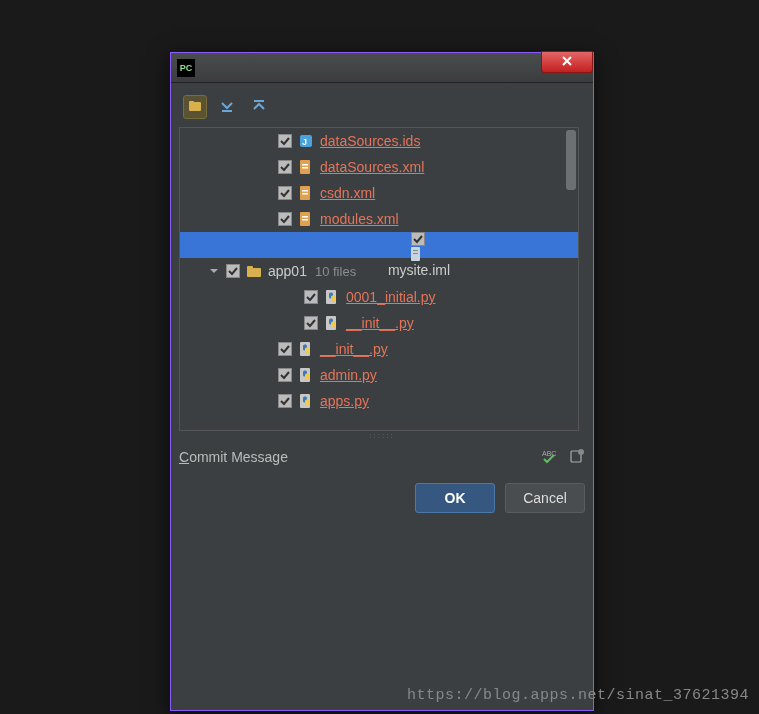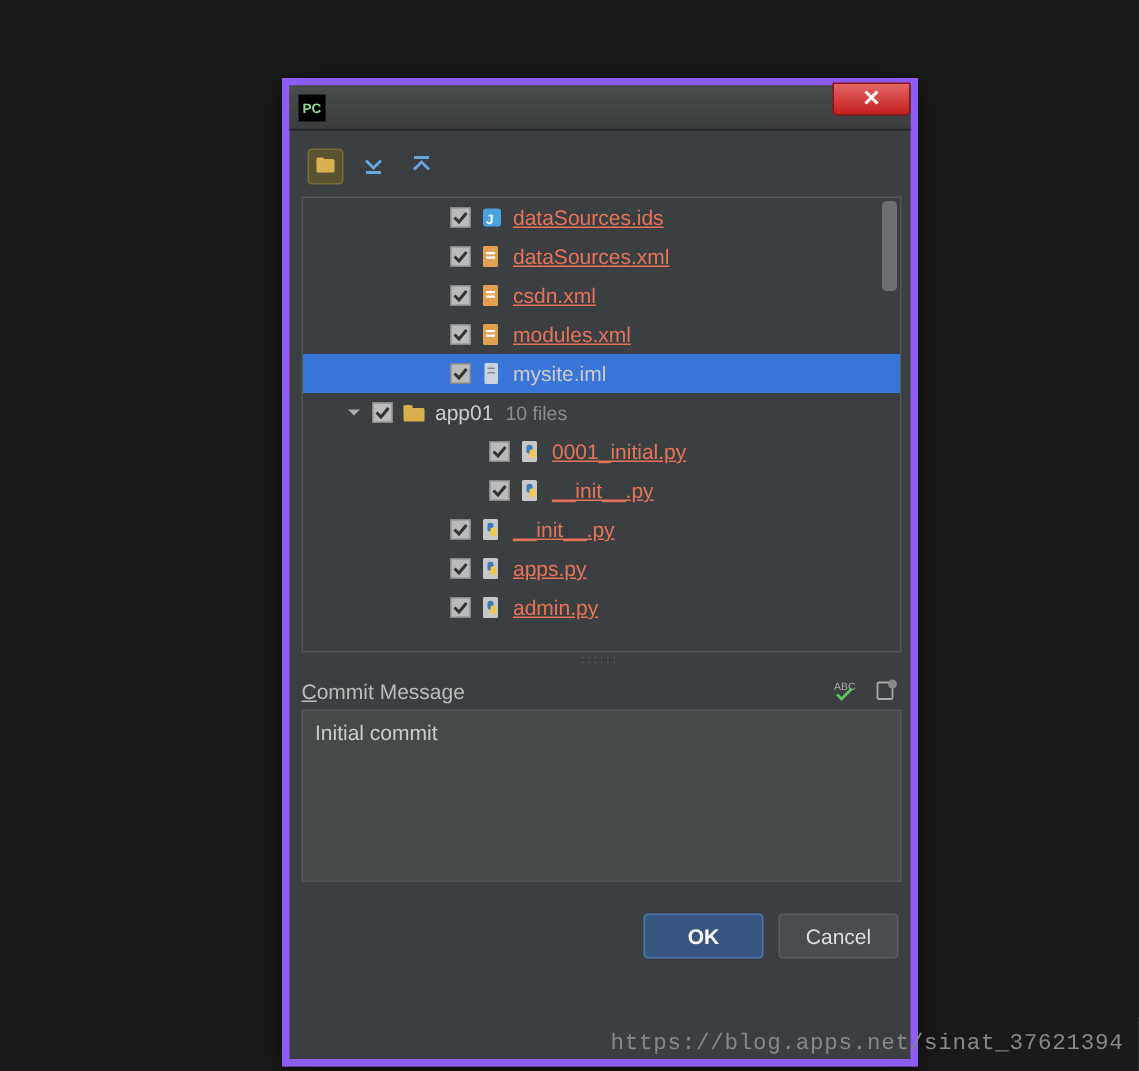--- a/index.html
+++ b/index.html
@@ -8,26 +8,26 @@
     height: 714px;
     background: #1a1a1a;
     font-family: "Segoe UI", Tahoma, sans-serif;
     font-size: 13px;
     color: #bbb;
     position: relative;
     overflow: hidden;
   }
   .dialog {
     position: absolute;
-    left: 188px;
+    left: 170px;
     top: 52px;
     width: 424px;
     height: 659px;
     background: #3c3f41;
-    border: 5px solid #8b5cf6;
+    border: 1px solid #8b5cf6;
     box-shadow: 0 4px 20px rgba(0,0,0,0.6);
   }
   .titlebar {
     height: 30px;
     background: linear-gradient(#4a4d4e, #3a3c3d);
     border-bottom: 1px solid #222;
     display: flex;
     align-items: center;
     padding-left: 6px;
     position: relative;
@@ -115,20 +115,21 @@
   .tree-row {
     height: 26px;
     display: flex;
     align-items: center;
     padding-left: 0;
     white-space: nowrap;
   }
   .tree-row.selected {
     background: #3875d6;
     color: #fff;
+    flex-direction: column;
   }
   .arrow {
     width: 12px;
     height: 12px;
     display: inline-block;
     margin-right: 2px;
   }
   .arrow svg { width: 12px; height: 12px; }
   .arrow.none { visibility: hidden; }
   .chk {
@@ -424,37 +425,37 @@
                 <path d="M1 5 L4 8 L9 2" stroke="#333" stroke-width="2" fill="none"></path>
               </svg>
             </span>
             <span class="ficon">
               <svg width="16" height="16" viewBox="0 0 16 16">
                 <rect x="2" y="1" width="10" height="14" rx="1" fill="#c8c8c8"></rect>
                 <path d="M5 5 C5 3 9 3 9 5 L9 8 C9 10 5 10 5 8" fill="#3e7ab8"></path>
                 <path d="M11 11 C11 13 7 13 7 11 L7 8 C7 6 11 6 11 8" fill="#f2c94c"></path>
               </svg>
             </span>
-            <span class="fname unv">apps.py</span>
+            <span class="fname unv">admin.py</span>
           </div>
           <div class="tree-row" style="padding-left: 80px;">
             <span class="arrow none"></span>
             <span class="chk">
               <svg viewBox="0 0 10 10">
                 <path d="M1 5 L4 8 L9 2" stroke="#333" stroke-width="2" fill="none"></path>
               </svg>
             </span>
             <span class="ficon">
               <svg width="16" height="16" viewBox="0 0 16 16">
                 <rect x="2" y="1" width="10" height="14" rx="1" fill="#c8c8c8"></rect>
                 <path d="M5 5 C5 3 9 3 9 5 L9 8 C9 10 5 10 5 8" fill="#3e7ab8"></path>
                 <path d="M11 11 C11 13 7 13 7 11 L7 8 C7 6 11 6 11 8" fill="#f2c94c"></path>
               </svg>
             </span>
-            <span class="fname unv">admin.py</span>
+            <span class="fname unv">apps.py</span>
           </div>
         </div>
       <div class="scrollbar-track">
         <div class="scrollbar-thumb"></div>
       </div>
     </div>
     <div class="grip">::::::</div>
 
     <div class="commit-label-row">
       <div class="commit-label">
@@ -473,21 +474,20 @@
           <span>
             <svg width="16" height="16" viewBox="0 0 16 16">
                 <rect x="2" y="3" width="10" height="11" rx="1" fill="none" stroke="#aaa" stroke-width="1.2"></rect>
                 <circle cx="12" cy="4" r="3" fill="#888"></circle>
               </svg>
           </span>
         </div>
       </div>
     </div>
 
-    <textarea class="commit-textarea" style="">Initial commit</textarea>
 
     <div class="buttons">
       <div class="btn primary">OK</div>
       <div class="btn">Cancel</div>
     </div>
   </div>
 </div>
 
 <div class="watermark">https://blog.apps.net/sinat_37621394</div>
 

